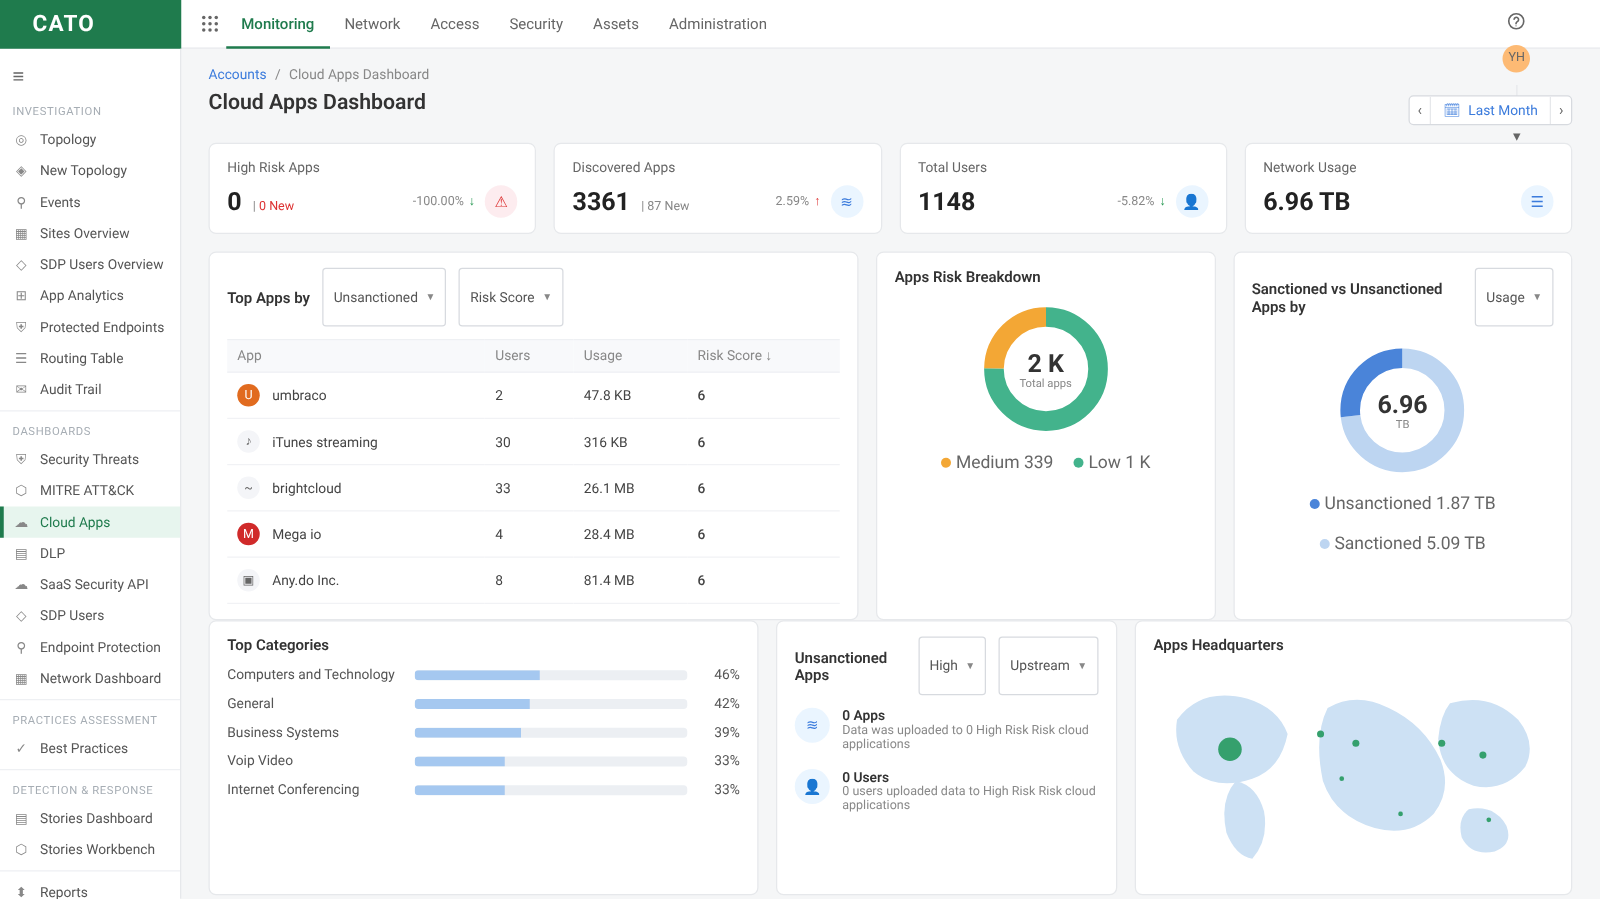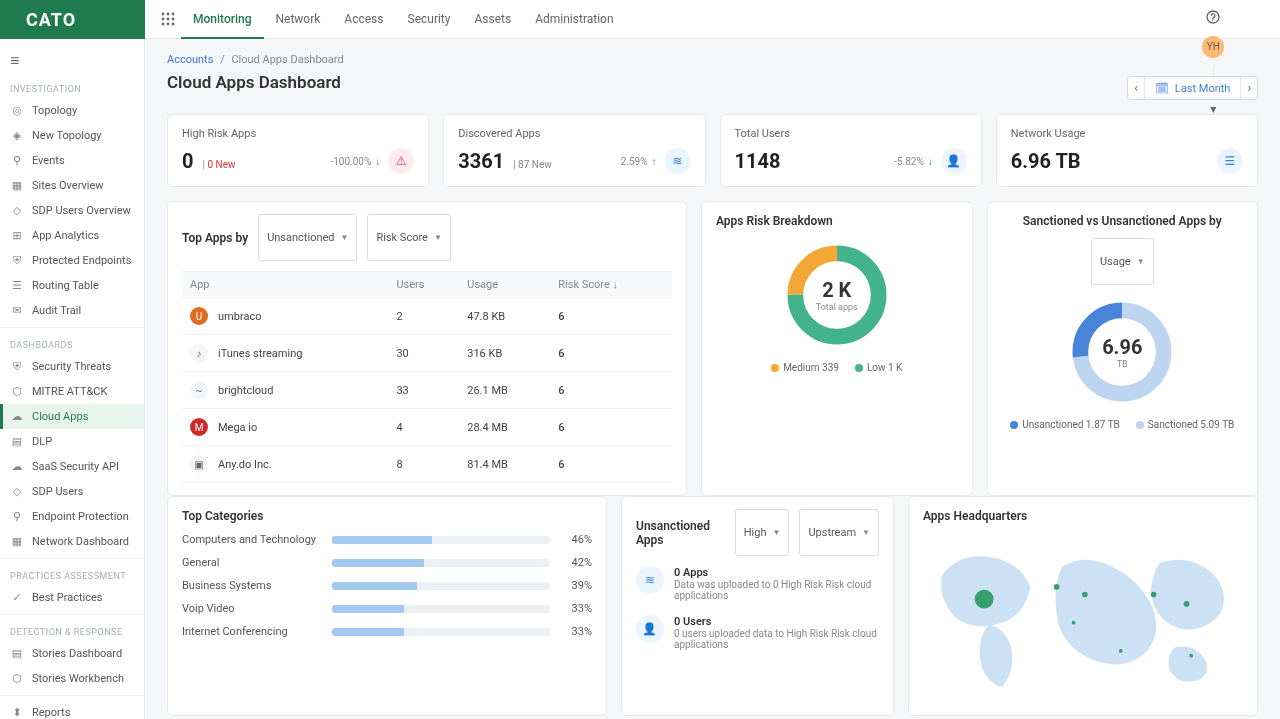--- a/index.html
+++ b/index.html
@@ -54,21 +54,21 @@
 table.apps td { padding: 9px 8px; border-bottom: 1px solid #f1f2f5; color: #444; }
 table.apps .app-cell { display: flex; align-items: center; gap: 10px; }
 .app-ico { width: 18px; height: 18px; border-radius: 50%; display: flex; align-items: center; justify-content: center; font-size: 10px; color: #fff; }
 .rs { color: #f3a735; font-weight:500;}
 .donut-wrap { display: flex; flex-direction: column; align-items: center; }
 .donut { position: relative; width: 110px; height: 110px; margin-top:2px;}
 .donut svg { transform: rotate(-90deg); }
 .donut .center { position: absolute; top: 0; left: 0; width: 100%; height: 100%; display: flex; flex-direction: column; align-items: center; justify-content: center; }
 .donut .center .big { font-size: 20px; font-weight: 700; }
 .donut .center .sub { font-size: 9px; color: #888; }
-.legend { margin-top: 12px; font-size: 10px; color: #666; display:flex; gap:16px; justify-content:center; flex-wrap:wrap;}
+.legend { margin-top: 12px; font-size: 14px; color: #666; display:flex; gap:16px; justify-content:center; flex-wrap:wrap;}
 .legend .dot { width: 8px; height: 8px; border-radius: 50%; display: inline-block; margin-right: 4px; vertical-align:middle;}
 .row3 { display: grid; grid-template-columns: 440px 1fr 350px; gap: 14px; }
 .cat-row { display: flex; align-items: center; gap: 10px; margin-bottom: 10px; font-size: 11px;}
 .cat-row .name { width: 140px; color: #555; }
 .cat-row .bar { flex: 1; height: 8px; background: #eceff3; border-radius: 3px; overflow: hidden; }
 .cat-row .bar .fill { height: 100%; background: #a5c8f0; }
 .cat-row .pct { width: 32px; text-align: right; color: #555; }
 .un-row { display:flex; gap:10px; align-items:flex-start; margin-bottom:14px;}
 .un-row .bu { width:28px; height:28px; border-radius:50%; background:#eaf5ff; color:#3b7bdc; display:flex; align-items:center; justify-content:center; font-size:12px; flex-shrink:0;}
 .un-row .txt .tt { font-size:11px; font-weight:600; color:#333;}
@@ -401,21 +401,21 @@
               </div>
           </div>
           <div class="legend" id="risk-legend">
               <span><span class="dot" style="background:#f3a735"></span>Medium 339</span>
               <span><span class="dot" style="background:#43b38c"></span>Low 1 K</span>
             </div>
         </div>
       </div>
 
       <div class="card">
-        <div class="card-head" style="justify-content:flex-end;flex-direction:column;">
+        <div class="card-head" style="justify-content:flex-end;">
           <span>Sanctioned vs Unsanctioned Apps by</span>
           <span class="sel">
               <span>Usage</span>
               <span class="dd">▼</span>
             </span>
         </div>
         <div class="donut-wrap">
           <div class="donut">
             <svg width="110" height="110" viewBox="0 0 42 42">
               <circle cx="21" cy="21" r="15.9" fill="none" stroke="#bdd5f1" stroke-width="6" stroke-dasharray="73 27" stroke-dashoffset="0"></circle>

